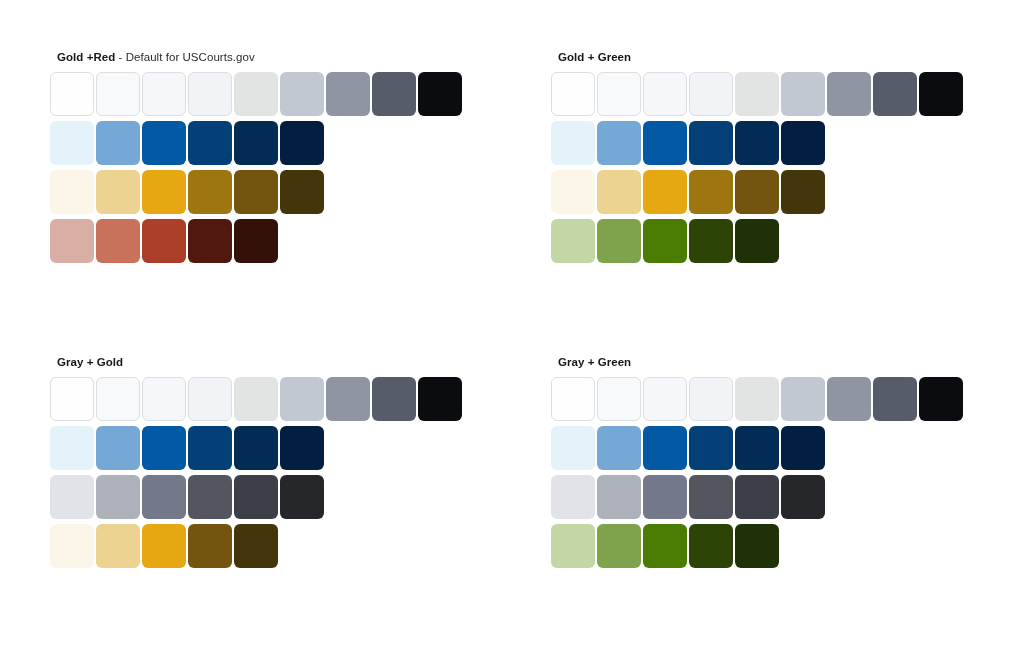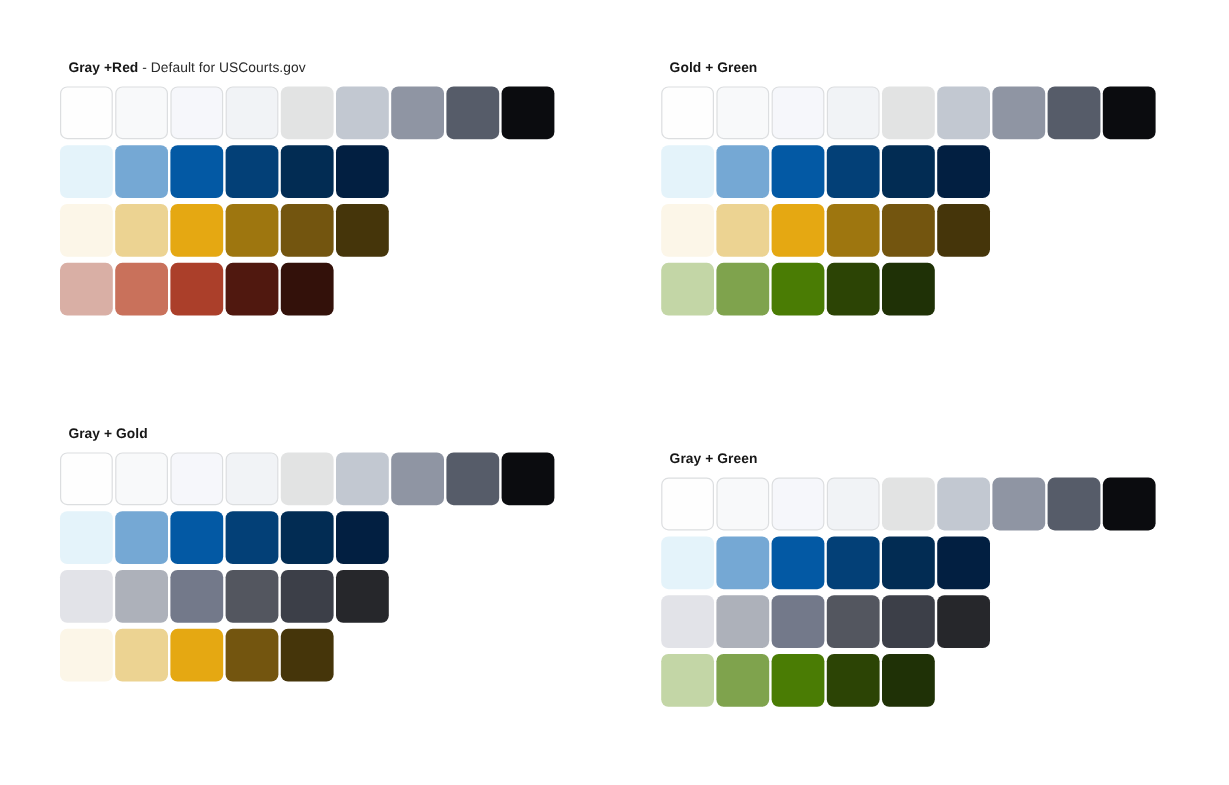--- a/index.html
+++ b/index.html
@@ -59,21 +59,21 @@
   }
   .swatch.outlined {
     border: 1px solid #dcdee0;
   }
 </style>
 </head>
 <body style="background: rgb(255, 255, 255);">
 
 <div id="board">
     <div class="palette" style="left: 50px; top: 50px;">
-      <div class="palette-title"><span class="t-strong">Gray +Red</span><span class="t-sep"> - </span><span class="t-note">Default for USCourts.gov</span></div>
+      <div class="palette-title"><span class="t-strong">Gold +Red</span><span class="t-sep"> - </span><span class="t-note">Default for USCourts.gov</span></div>
       <div class="rows">
         <div class="swatch-row">
           <div class="swatch outlined" style="background: rgb(254, 254, 254);"></div>
           <div class="swatch outlined" style="background: rgb(248, 249, 250);"></div>
           <div class="swatch outlined" style="background: rgb(246, 247, 251);"></div>
           <div class="swatch outlined" style="background: rgb(241, 243, 246);"></div>
           <div class="swatch" style="background: rgb(226, 227, 227);"></div>
           <div class="swatch" style="background: rgb(194, 200, 209);"></div>
           <div class="swatch" style="background: rgb(143, 149, 163);"></div>
           <div class="swatch" style="background: rgb(86, 92, 105);"></div>
@@ -175,21 +175,21 @@
         </div>
         <div class="swatch-row">
           <div class="swatch" style="background: rgb(195, 214, 166);"></div>
           <div class="swatch" style="background: rgb(127, 163, 77);"></div>
           <div class="swatch" style="background: rgb(74, 124, 4);"></div>
           <div class="swatch" style="background: rgb(44, 68, 5);"></div>
           <div class="swatch" style="background: rgb(31, 49, 6);"></div>
         </div>
       </div>
     </div>
-    <div class="palette" style="left: 551px; top: 376px;">
+    <div class="palette" style="left: 551px; top: 355px;">
       <div class="palette-title"><span class="t-strong">Gray + Green</span></div>
       <div class="rows">
         <div class="swatch-row">
           <div class="swatch outlined" style="background: rgb(254, 254, 254);"></div>
           <div class="swatch outlined" style="background: rgb(248, 249, 250);"></div>
           <div class="swatch outlined" style="background: rgb(246, 247, 251);"></div>
           <div class="swatch outlined" style="background: rgb(241, 243, 246);"></div>
           <div class="swatch" style="background: rgb(226, 227, 227);"></div>
           <div class="swatch" style="background: rgb(194, 200, 209);"></div>
           <div class="swatch" style="background: rgb(143, 149, 163);"></div>

